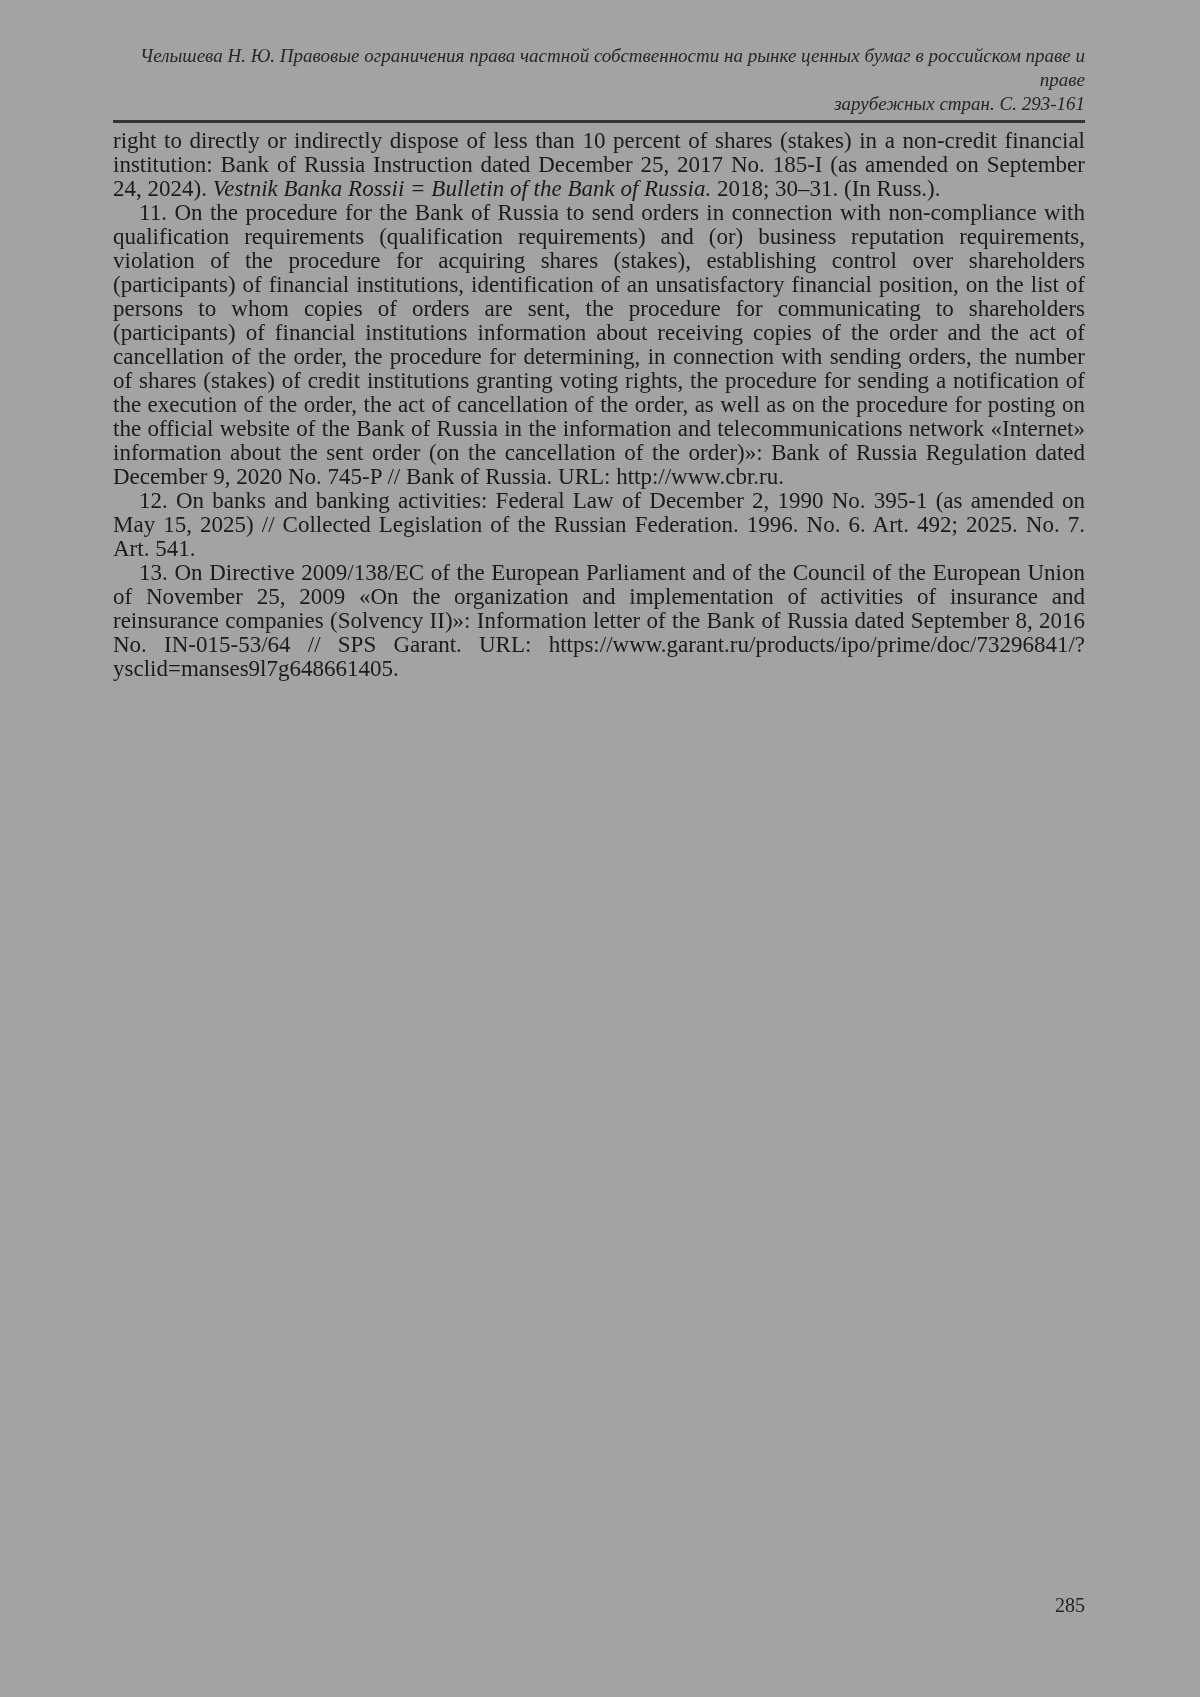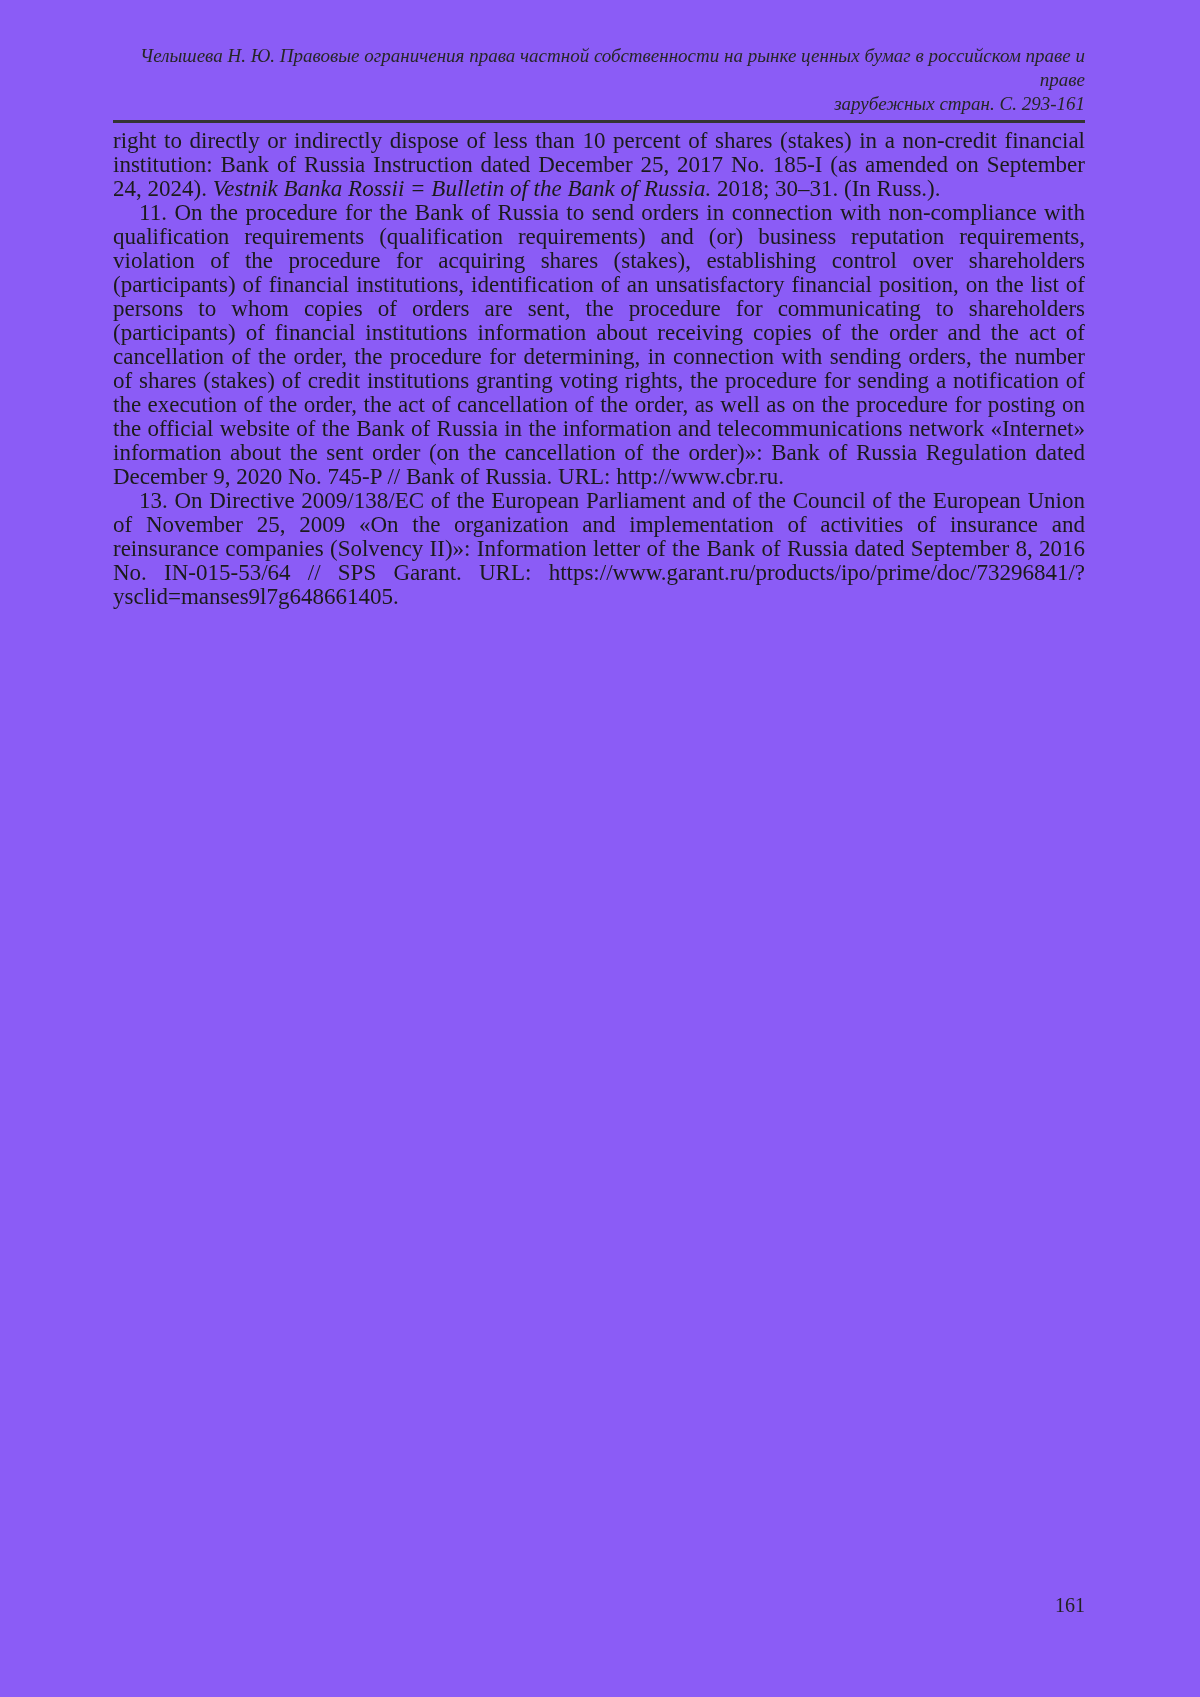--- a/index.html
+++ b/index.html
@@ -4,21 +4,21 @@
 <style>
   html, body {
     margin: 0;
     padding: 0;
     background: #ffffff;
   }
   .page {
     position: relative;
     width: 1200px;
     height: 1697px;
-    background: #8b5cf6;
+    background: #a3a3a3;
     overflow: hidden;
     font-family: "Liberation Serif", "DejaVu Serif", serif;
     color: #1d1d1d;
   }
   .content {
     position: absolute;
     left: 113px;
     top: 0;
     width: 972px;
   }
@@ -74,21 +74,22 @@
     </header>
 
     <div class="header-rule"></div>
 
     <main class="refs">
 
       <p class="para"><span>right to directly or indirectly dispose of less than 10 percent of shares (stakes) in a non-credit financial institution: Bank of Russia Instruction dated December 25, 2017 No. 185-I (as amended on September 24, 2024). </span><span class="it">Vestnik Banka Rossii = Bulletin of the Bank of Russia.</span><span> 2018; 30–31. (In Russ.).</span></p>
 
       <p class="para indent">11. On the procedure for the Bank of Russia to send orders in connection with non-compliance with qualification requirements (qualification requirements) and (or) business reputation requirements, violation of the procedure for acquiring shares (stakes), establishing control over shareholders (participants) of financial institutions, identification of an unsatisfactory financial position, on the list of persons to whom copies of orders are sent, the procedure for communicating to shareholders (participants) of financial institutions information about receiving copies of the order and the act of cancellation of the order, the procedure for determining, in connection with sending orders, the number of shares (stakes) of credit institutions granting voting rights, the procedure for sending a notification of the execution of the order, the act of cancellation of the order, as well as on the procedure for posting on the official website of the Bank of Russia in the information and telecommunications network «Internet» information about the sent order (on the cancellation of the order)»: Bank of Russia Regulation dated December 9, 2020 No. 745-P // Bank of Russia. URL: http://www.cbr.ru.</p>
 
+      <p class="para indent">12. On banks and banking activities: Federal Law of December 2, 1990 No. 395-1 (as amended on May 15, 2025) // Collected Legislation of the Russian Federation. 1996. No. 6. Art. 492; 2025. No. 7. Art. 541.</p>
 
       <p class="para indent">13. On Directive 2009/138/EC of the European Parliament and of the Council of the European Union of November 25, 2009 «On the organization and implementation of activities of insurance and reinsurance companies (Solvency II)»: Information letter of the Bank of Russia dated September 8, 2016 No. IN-015-53/64 // SPS Garant. URL: https://www.garant.ru/products/ipo/prime/doc/73296841/?ysclid=manses9l7g648661405.</p>
 
 
     </main>
   </div>
 
-  <div class="page-number">161</div>
+  <div class="page-number">285</div>
 </div>
 
 </body></html>

